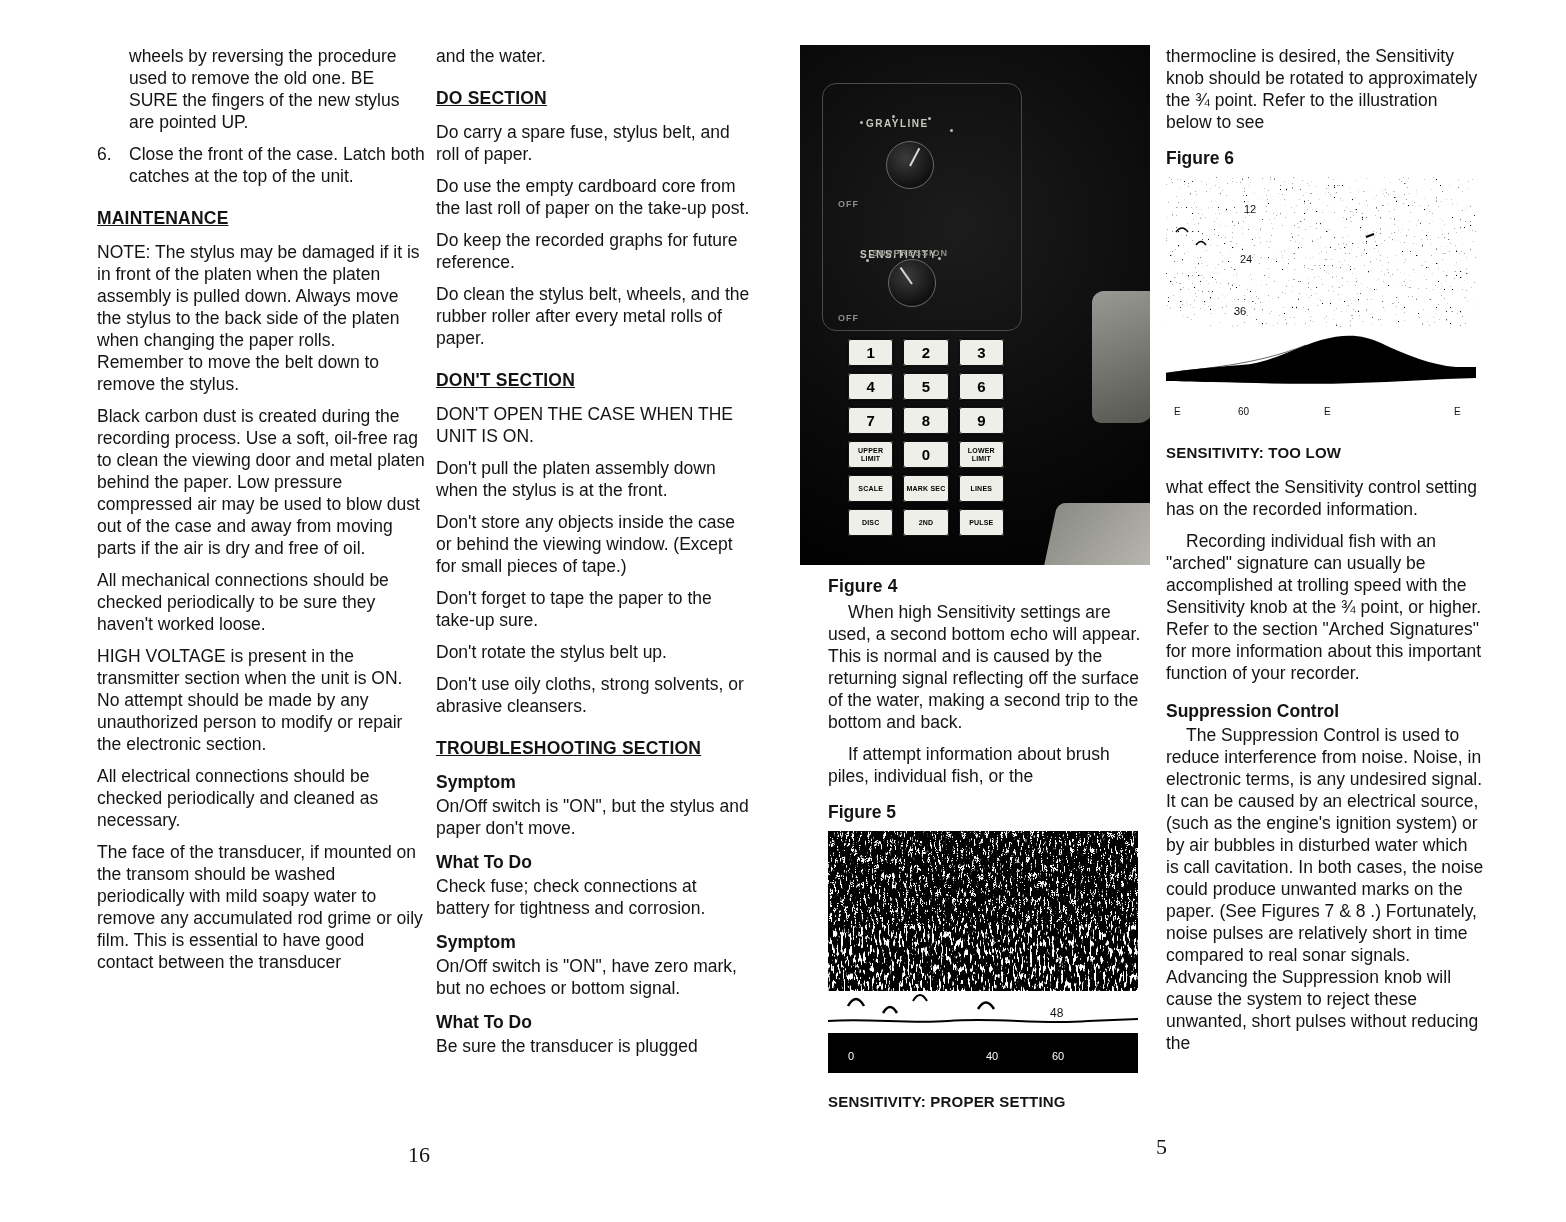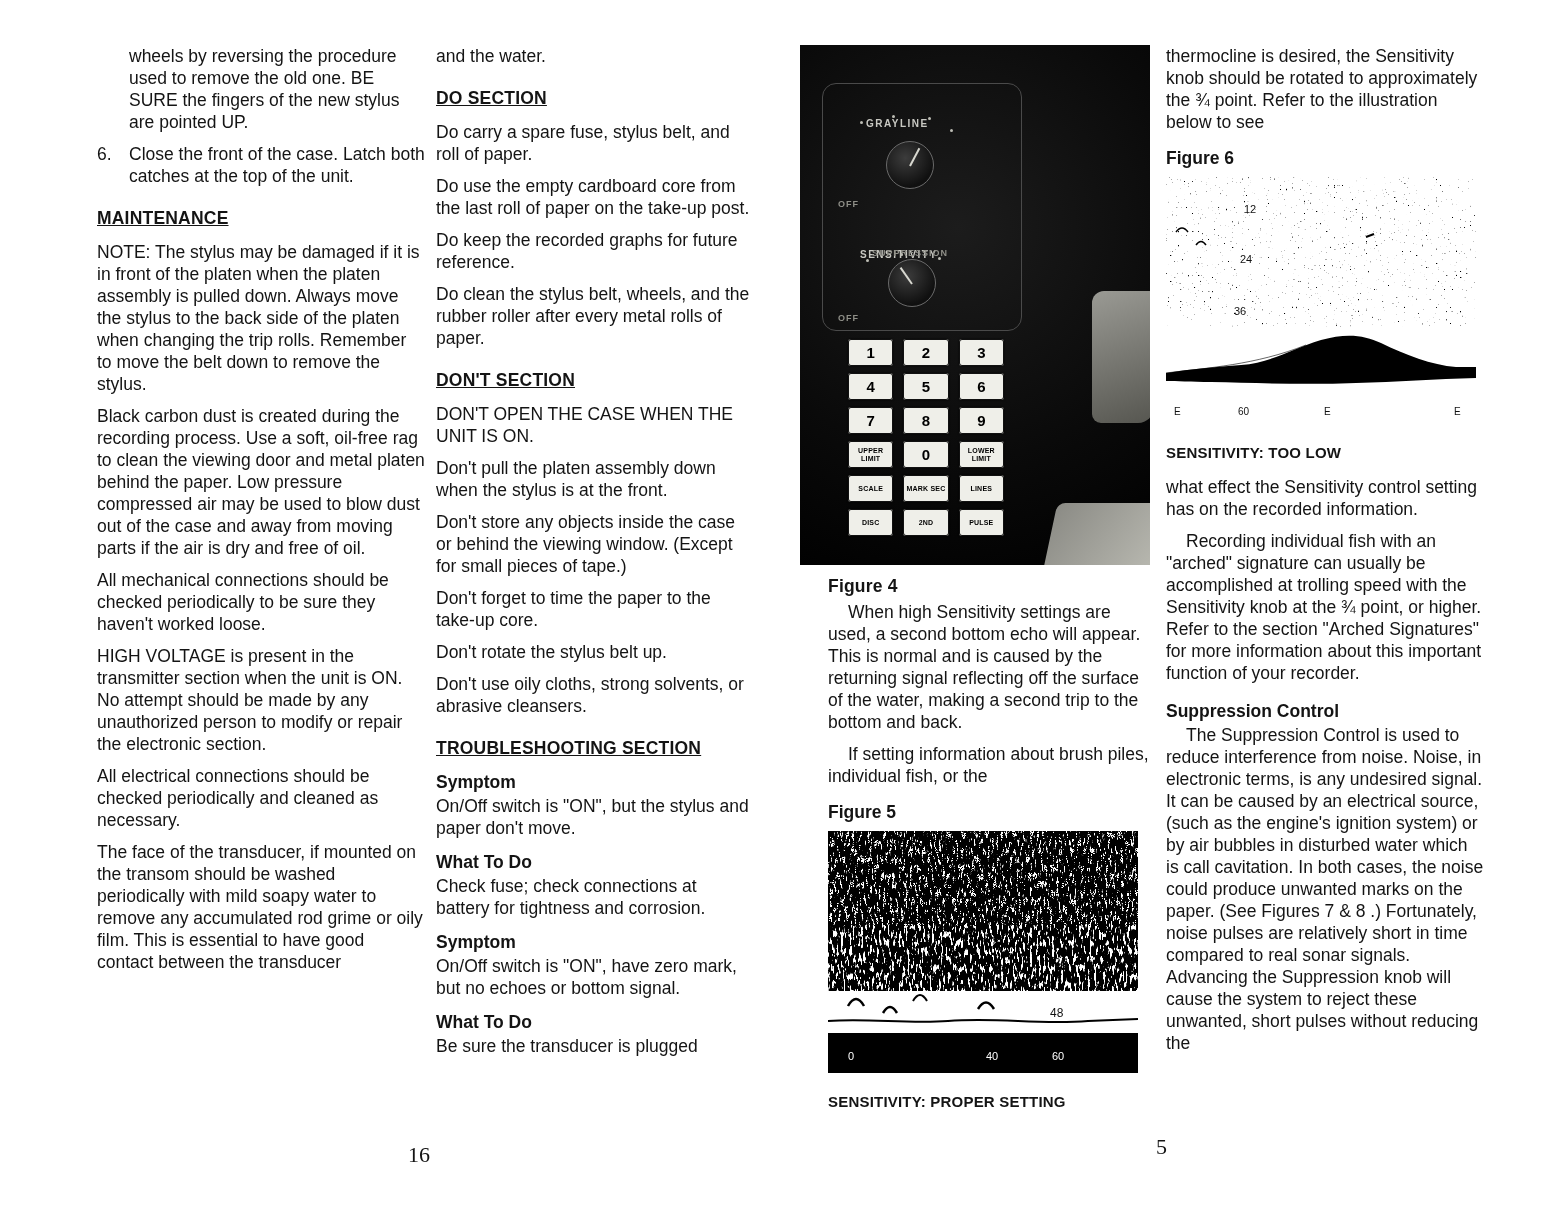--- a/index.html
+++ b/index.html
@@ -94,40 +94,40 @@
 </head>
 <body>
 
 <div class="col" id="col1">
   <p class="para hang">wheels by reversing the procedure used to remove the old one. BE SURE the fingers of the new stylus are pointed UP.</p>
   <div class="list-item">
     <span class="num">6.</span>
     <span>Close the front of the case. Latch both catches at the top of the unit.</span>
   </div>
   <h3 class="sec">MAINTENANCE</h3>
-  <p class="para">NOTE: The stylus may be damaged if it is in front of the platen when the platen assembly is pulled down. Always move the stylus to the back side of the platen when changing the trip rolls. Remember to move the belt down to remove the stylus.</p>
+  <p class="para">NOTE: The stylus may be damaged if it is in front of the platen when the platen assembly is pulled down. Always move the stylus to the back side of the platen when changing the paper rolls. Remember to move the belt down to remove the stylus.</p>
   <p class="para">Black carbon dust is created during the recording process. Use a soft, oil-free rag to clean the viewing door and metal platen behind the paper. Low pressure compressed air may be used to blow dust out of the case and away from moving parts if the air is dry and free of oil.</p>
   <p class="para">All mechanical connections should be checked periodically to be sure they haven't worked loose.</p>
   <p class="para">HIGH VOLTAGE is present in the transmitter section when the unit is ON. No attempt should be made by any unauthorized person to modify or repair the electronic section.</p>
   <p class="para">All electrical connections should be checked periodically and cleaned as necessary.</p>
   <p class="para">The face of the transducer, if mounted on the transom should be washed periodically with mild soapy water to remove any accumulated rod grime or oily film. This is essential to have good contact between the transducer</p>
 </div>
 
 <div class="col" id="col2">
   <p class="para">and the water.</p>
   <h3 class="sec">DO SECTION</h3>
   <p class="para">Do carry a spare fuse, stylus belt, and roll of paper.</p>
   <p class="para">Do use the empty cardboard core from the last roll of paper on the take-up post.</p>
   <p class="para">Do keep the recorded graphs for future reference.</p>
   <p class="para">Do clean the stylus belt, wheels, and the rubber roller after every metal rolls of paper.</p>
   <h3 class="sec">DON'T SECTION</h3>
   <p class="para">DON'T OPEN THE CASE WHEN THE UNIT IS ON.</p>
   <p class="para">Don't pull the platen assembly down when the stylus is at the front.</p>
   <p class="para">Don't store any objects inside the case or behind the viewing window. (Except for small pieces of tape.)</p>
-  <p class="para">Don't forget to time the paper to the take-up core.</p>
+  <p class="para">Don't forget to tape the paper to the take-up sure.</p>
   <p class="para">Don't rotate the stylus belt up.</p>
   <p class="para">Don't use oily cloths, strong solvents, or abrasive cleansers.</p>
   <h3 class="sec">TROUBLESHOOTING SECTION</h3>
   <h4 class="sub">Symptom</h4>
   <p class="para">On/Off switch is "ON", but the stylus and paper don't move.</p>
   <h4 class="sub">What To Do</h4>
   <p class="para">Check fuse; check connections at battery for tightness and corrosion.</p>
   <h4 class="sub">Symptom</h4>
   <p class="para">On/Off switch is "ON", have zero mark, but no echoes or bottom signal.</p>
   <h4 class="sub">What To Do</h4>
@@ -178,21 +178,21 @@
       <div class="key small">PULSE</div>
     </div>
 
     <div class="bracket"></div>
     <div class="bracket2"></div>
   </div>
 
   <div class="col3-text">
     <p class="fig-caption" style="font-size:17.5px;">Figure 4</p>
     <p class="para indent" style="margin-top:4px;">When high Sensitivity settings are used, a second bottom echo will appear. This is normal and is caused by the returning signal reflecting off the surface of the water, making a second trip to the bottom and back.</p>
-    <p class="para indent">If setting information about brush piles, individual fish, or the</p>
+    <p class="para indent">If attempt information about brush piles, individual fish, or the</p>
     <p class="fig-label">Figure 5</p>
   </div>
 
   <div class="sonar-wrap">
     <svg viewBox="0 0 310 245" width="310" height="245">
       <defs>
         <filter id="streaks" x="0" y="0" width="100%" height="100%">
           <feTurbulence type="fractalNoise" baseFrequency="0.45 0.12" numOctaves="3" seed="8"></feTurbulence>
           <feColorMatrix type="matrix" values="0 0 0 0 0  0 0 0 0 0  0 0 0 0 0  0 0 0 14 -5.2"></feColorMatrix>
           <feComposite operator="in" in2="SourceGraphic"></feComposite>

